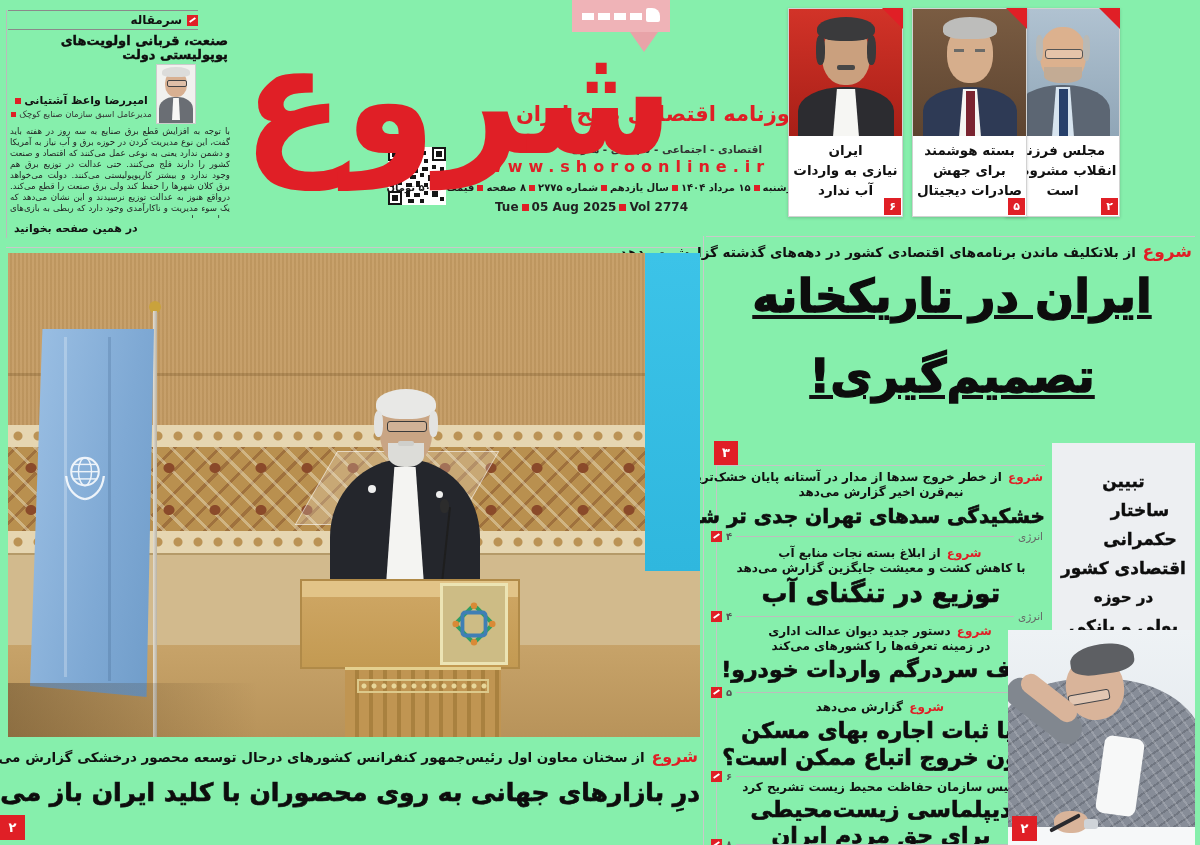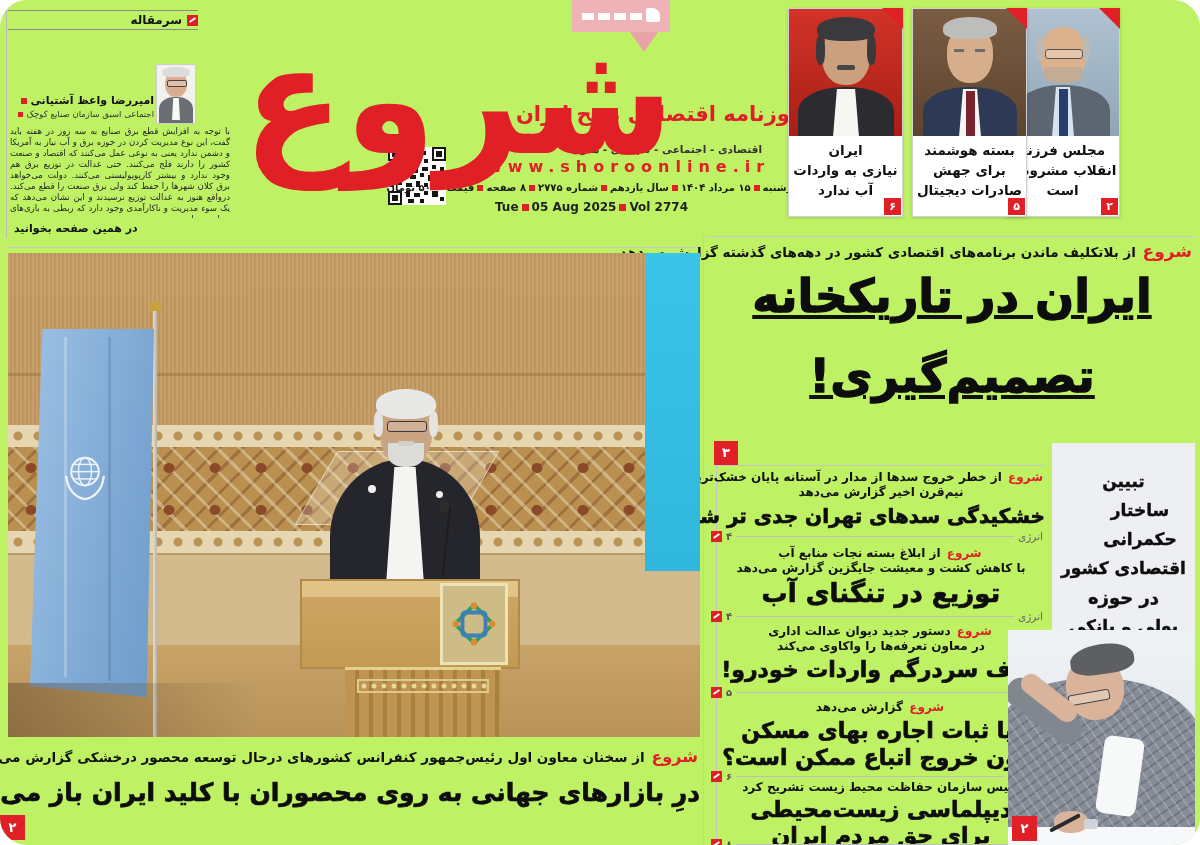--- a/index.html
+++ b/index.html
@@ -1,17 +1,17 @@
 <!DOCTYPE html>
 <html lang="fa"><head>
 <meta charset="utf-8">
 <style>
   html,body{margin:0;padding:0;background:#fff;}
-  .page{position:relative;width:1200px;height:845px;background:#bef264;overflow:hidden;
-        font-family:"DejaVu Sans",sans-serif;color:#111;border-radius:27px;}
+  .page{position:relative;width:1200px;height:845px;background:#86efac;overflow:hidden;
+        font-family:"DejaVu Sans",sans-serif;color:#111;}
   .abs{position:absolute;}
   i{display:block;font-style:normal;}
   .rule{background:#c9c9c9;}
   .sqr{display:inline-block;width:6px;height:6px;background:#e01f26;vertical-align:middle;margin:0 3px;}
   .badge{background:#e01f26;color:#fff;font-weight:bold;text-align:center;}
   .mini{position:relative;width:11px;height:11px;background:#e01f26;flex:0 0 auto;}
   .mini::after{content:"";position:absolute;left:2px;top:4.5px;width:7px;height:2px;background:#fff;transform:rotate(-35deg);}
   .hvy{font-weight:bold;color:#0d0d0d;}
   .st1{-webkit-text-stroke:1.3px #0d0d0d;}
   .st2{-webkit-text-stroke:.7px #111;}
@@ -50,34 +50,38 @@
   <i class="abs rule" style="left:706px;top:236px;width:489px;height:1px;"></i>
   <i class="abs rule" style="left:6px;top:247px;width:694px;height:1px;"></i>
   <i class="abs rule" style="left:703px;top:236px;width:1px;height:609px;"></i>
 
   <div class="abs ed" style="left:6px;top:8px;width:228px;height:236px;">
     <i class="abs" style="left:0;top:2px;width:1px;height:228px;background:#bbb;"></i>
     <div class="abs ed-bar" style="left:2px;top:2px;right:36px;height:18px;">
       <span class="mini"></span>
       <span style="font-size:12px;font-weight:bold;">سرمقاله</span>
     </div>
+    <div class="abs hvy st3" style="left:0;top:26px;right:6px;font-size:13px;line-height:14px;text-align:right;">
+      <i>صنعت، قربانی اولویت‌های</i>
+      <i>پوپولیستی دولت</i>
+    </div>
 
     <div class="abs" style="left:150px;top:56px;width:38px;height:58px;background:#f1f1ee;border:1px solid #ccc;overflow:hidden;">
       <i class="abs" style="left:8px;top:6px;width:22px;height:26px;background:#d8b091;border-radius:46%;"></i>
       <i class="abs" style="left:5px;top:2px;width:28px;height:10px;background:#dcdcda;border-radius:50% 50% 30% 30%;"></i>
       <i class="abs" style="left:10px;top:15px;width:18px;height:5px;border:1px solid #444;border-radius:2px;background:rgba(255,255,255,.2);"></i>
       <i class="abs" style="left:2px;top:32px;width:34px;height:26px;background:#6a6e74;border-radius:45% 45% 0 0;"></i>
       <i class="abs" style="left:15px;top:33px;width:8px;height:22px;background:#f7f7f5;clip-path:polygon(15% 0,85% 0,100% 100%,0 100%);"></i>
     </div>
-    <div class="abs" style="left:0;top:86px;width:148px;text-align:right;">
+    <div class="abs" style="left:0;top:86px;width:148px;text-align:center;">
       <div style="font-size:11px;font-weight:bold;">
         <span>امیررضا واعظ آشتیانی</span><span class="sqr"></span>
       </div>
       <div style="font-size:8.5px;color:#333;margin-top:2px;">
-        <span>اجتماعی اسبق سازمان صنایع کوچک</span><span class="sqr" style="width:5px;height:5px;"></span>
+        <span>مدیرعامل اسبق سازمان صنایع کوچک</span><span class="sqr" style="width:5px;height:5px;"></span>
       </div>
     </div>
     <div class="abs ed-body" style="left:4px;top:118px;right:4px;height:92px;font-size:8.6px;">با توجه به افزایش قطع برق صنایع به سه روز در هفته باید گفت، این نوع مدیریت کردن در حوزه برق و آب نیاز به آمریکا و دشمن ندارد یعنی به نوعی عمل می‌کنند که اقتصاد و صنعت کشور را دارند فلج می‌کنند. حتی عدالت در توزیع برق هم وجود ندارد و بیشتر کارپوپولیستی می‌کنند. دولت می‌خواهد برق کلان شهرها را حفظ کند ولی برق صنعت را قطع می‌کند. درواقع هنوز به عدالت توزیع نرسیدند و این نشان می‌دهد که یک سوء مدیریت و ناکارآمدی وجود دارد که ربطی به بازی‌های سیاسی ندارد.</div>
     <div class="abs" style="left:8px;top:214px;font-size:11px;font-weight:bold;">در همین صفحه بخوانید</div>
   </div>
 
   <div class="abs" style="left:572px;top:0;width:98px;height:52px;z-index:1;">
     <i class="abs" style="left:0;top:0;width:98px;height:32px;background:#efb3b7;"></i>
     <i class="abs" style="left:58px;top:32px;width:0;height:0;border-left:14px solid transparent;border-right:14px solid transparent;border-top:20px solid #e8a3a8;"></i>
     <i class="abs" style="left:10px;top:13px;width:12px;height:7px;background:#fff;"></i>
@@ -246,21 +250,21 @@
       <span class="pg">۴</span>
       <span class="ln"></span>
       <span class="cat">انرژی</span>
     </div>
 
     <div class="ni" style="top:158px;">
       <div class="kick nw">
         <span class="klogo">شروع</span>
         <span>دستور جدید دیوان عدالت اداری</span>
       </div>
-      <div class="kick nw">در معاون تعرفه‌ها را واکاوی می‌کند</div>
+      <div class="kick nw">در زمینه تعرفه‌ها را کشورهای می‌کند</div>
       <div class="hvy st2 nw" style="font-size:22px;line-height:28px;margin-top:2px;">کلاف سردرگم واردات خودرو!</div>
     </div>
     <div class="sep" style="top:220px;">
       <span class="mini"></span>
       <span class="pg">۵</span>
       <span class="ln"></span>
       <span class="cat">صنعت</span>
     </div>
 
     <div class="ni" style="top:234px;">
@@ -288,21 +292,21 @@
       <span class="pg">۸</span>
       <span class="ln"></span>
       <span class="cat">جامعه</span>
     </div>
   </div>
 
   <div class="abs ctr" style="left:1052px;top:443px;width:143px;height:200px;background:#edeff2;direction:rtl;padding-top:24px;box-sizing:border-box;">
     <i class="hvy st3" style="font-size:17px;line-height:29px;">تبیین</i>
     <i class="hvy st3" style="font-size:17px;line-height:29px;margin-left:33px;">ساختار حکمرانی</i>
     <i class="hvy st3" style="font-size:17px;line-height:29px;">اقتصادی کشور</i>
-    <i class="hvy st3" style="font-size:18px;line-height:29px;">در حوزه</i>
+    <i class="hvy st3" style="font-size:15px;line-height:29px;">در حوزه</i>
     <i class="hvy st3" style="font-size:17px;line-height:29px;">پولی و بانکی</i>
   </div>
   <div class="abs" style="left:1008px;top:630px;width:187px;height:215px;overflow:hidden;background:linear-gradient(180deg,#eef2f5,#dfe5ea);">
     <i class="abs" style="left:-14px;bottom:16px;width:210px;height:150px;border-radius:42% 46% 0 0;background:#878d98;background-image:repeating-linear-gradient(55deg,rgba(255,255,255,.16) 0 2px,transparent 2px 9px),repeating-linear-gradient(-35deg,rgba(55,60,70,.28) 0 2px,transparent 2px 9px);"></i>
     <i class="abs" style="left:92px;bottom:30px;width:40px;height:78px;background:#f7f8f8;transform:rotate(8deg);border-radius:8px;"></i>
     <i class="abs" style="left:58px;top:26px;width:58px;height:64px;background:#d9b49a;border-radius:48%;transform:rotate(-10deg);"></i>
     <i class="abs" style="left:62px;top:14px;width:64px;height:30px;background:#5d5f63;border-radius:50% 50% 35% 35%;transform:rotate(-8deg);"></i>
     <i class="abs" style="left:60px;top:62px;width:40px;height:9px;border:1.5px solid #44464a;border-radius:3px;background:rgba(255,255,255,.25);transform:rotate(-10deg);"></i>
     <i class="abs" style="left:-8px;top:66px;width:88px;height:30px;background:#81878f;border-radius:14px;transform:rotate(38deg);"></i>
     <i class="abs" style="left:8px;top:58px;width:66px;height:20px;background:#d9b49a;border-radius:10px;transform:rotate(38deg);"></i>

